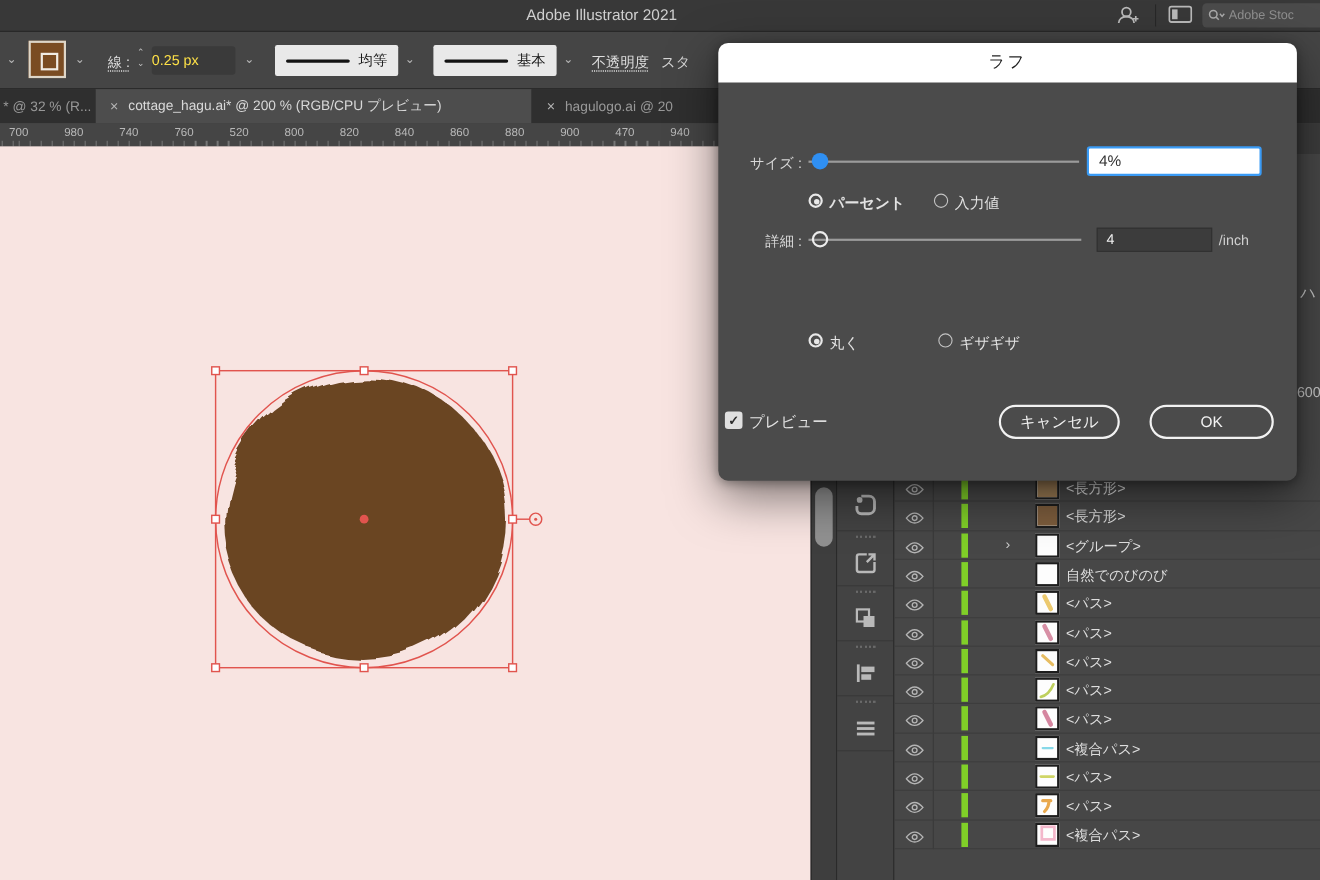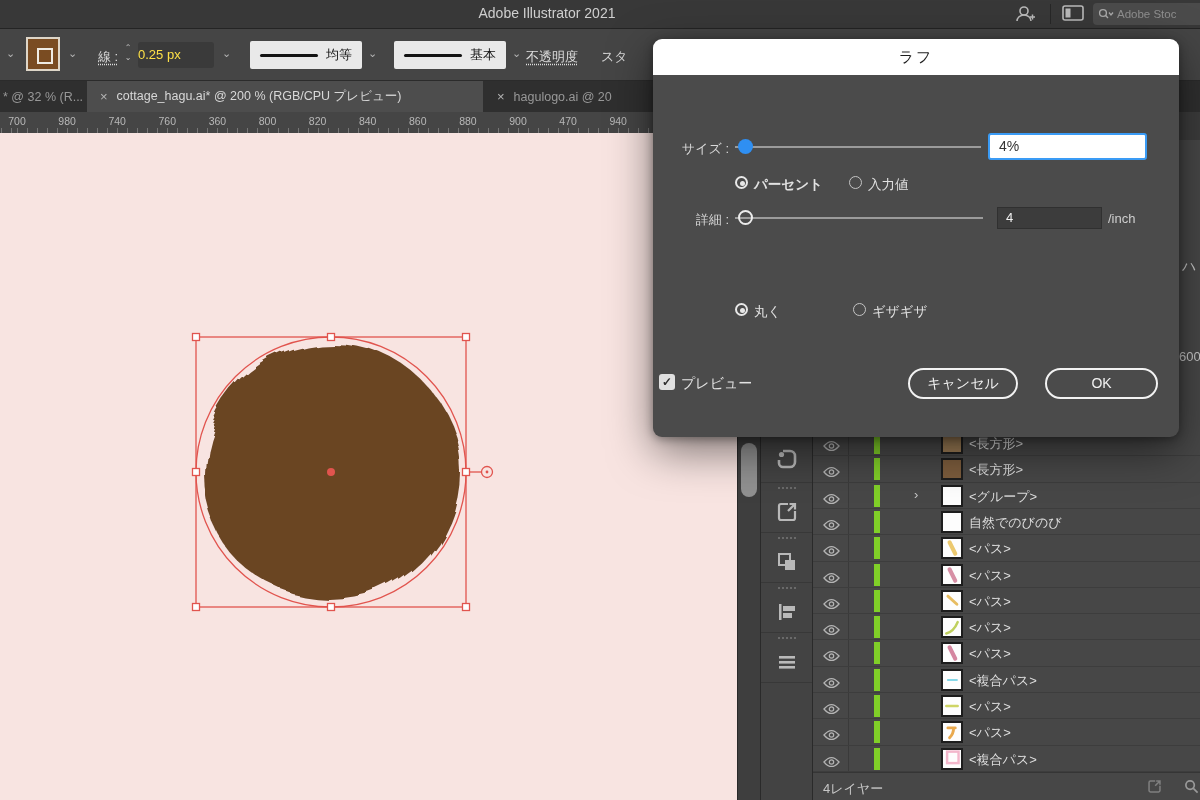--- a/index.html
+++ b/index.html
@@ -150,21 +150,21 @@
       <span class="txt">均等</span>
     </div>
     <span class="abs chev" style="left:368px;top:18px;">⌄</span>
 
     <div class="abs lightdrop" style="left:394px;width:112px;">
       <div class="line"></div>
       <span class="txt">基本</span>
     </div>
     <span class="abs chev" style="left:512px;top:18px;">⌄</span>
 
-    <span class="abs tool-label" style="left:526px;top:19px;text-align:right;">不透明度</span>
+    <span class="abs tool-label" style="left:538px;top:19px;text-align:right;">不透明度</span>
     <span class="abs" style="left:601px;top:19px;color:#d6d6d6;font-size:13px;">スタ</span>
   </div>
 
   <div class="abs" id="tabbar">
     <div class="abs tab" id="tab-1">
       <span class="tlabel">* @ 32 % (R...</span>
     </div>
     <div class="abs tab" id="tab-active">
       <span class="close">×</span>
       <span class="tlabel">cottage_hagu.ai* @ 200 % (RGB/CPU プレビュー)</span>
@@ -173,21 +173,21 @@
       <span class="close">×</span>
       <span class="tlabel">hagulogo.ai @ 20</span>
     </div>
   </div>
 
   <div class="abs" id="ruler">
       <span class="ruler-num" style="left: 17px;">700</span>
       <span class="ruler-num" style="left: 67.1px;">980</span>
       <span class="ruler-num" style="left: 117.2px;">740</span>
       <span class="ruler-num" style="left: 167.3px;">760</span>
-      <span class="ruler-num" style="left: 217.4px;">360</span>
+      <span class="ruler-num" style="left: 217.4px;">520</span>
       <span class="ruler-num" style="left: 267.5px;">800</span>
       <span class="ruler-num" style="left: 317.6px;">820</span>
       <span class="ruler-num" style="left: 367.7px;">840</span>
       <span class="ruler-num" style="left: 417.8px;">860</span>
       <span class="ruler-num" style="left: 467.9px;">880</span>
       <span class="ruler-num" style="left: 518px;">900</span>
       <span class="ruler-num" style="left: 568.1px;">470</span>
       <span class="ruler-num" style="left: 618.2px;">940</span>
     </div>
 
@@ -436,35 +436,20 @@
             </svg></span>
           <div class="gbar"></div>
           <div class="thumb">
             <svg width="18" height="18" viewBox="0 0 22 22">
               <rect x="5" y="2" width="14" height="14" fill="none" stroke="#f3b7cb" stroke-width="3"></rect>
             </svg>
           </div>
           <span class="lname">&lt;複合パス&gt;</span>
         </div>
       </div>
-    <div class="abs" id="layers-footer">
-      <span id="layer-count">4レイヤー</span>
-      <span class="abs foot-icon" style="left:334px;">
-        <svg width="15" height="15" viewBox="0 0 22 22">
-            <path d="M12 3 h-7 a2 2 0 0 0 -2 2 v12 a2 2 0 0 0 2 2 h12 a2 2 0 0 0 2 -2 v-7" fill="none" stroke="#808080" stroke-width="2.2"></path>
-            <path d="M12 10 L19 3 M13.5 3 H19 V8.5" fill="none" stroke="#808080" stroke-width="2.2"></path>
-          </svg>
-      </span>
-      <span class="abs foot-icon" style="left:371px;">
-        <svg width="15" height="15" viewBox="0 0 16 16">
-            <circle cx="6.5" cy="6.5" r="4.5" fill="none" stroke="#9a9a9a" stroke-width="1.8"></circle>
-            <path d="M10 10 L14.5 14.5" stroke="#9a9a9a" stroke-width="1.8"></path>
-          </svg>
-      </span>
-    </div>
   </div>
 
   <div class="abs" id="dialog">
     <div class="abs" id="dialog-title">ラフ</div>
 
     <div class="abs dlabel" style="left:8px;top:101px;width:68px;">サイズ :</div>
     <div class="abs slider-track" style="left:82px;top:107px;width:246px;"></div>
     <div class="abs slider-thumb thumb-blue" style="left:85px;top:100px;"></div>
     <div class="abs" id="size-field">4%</div>
 

